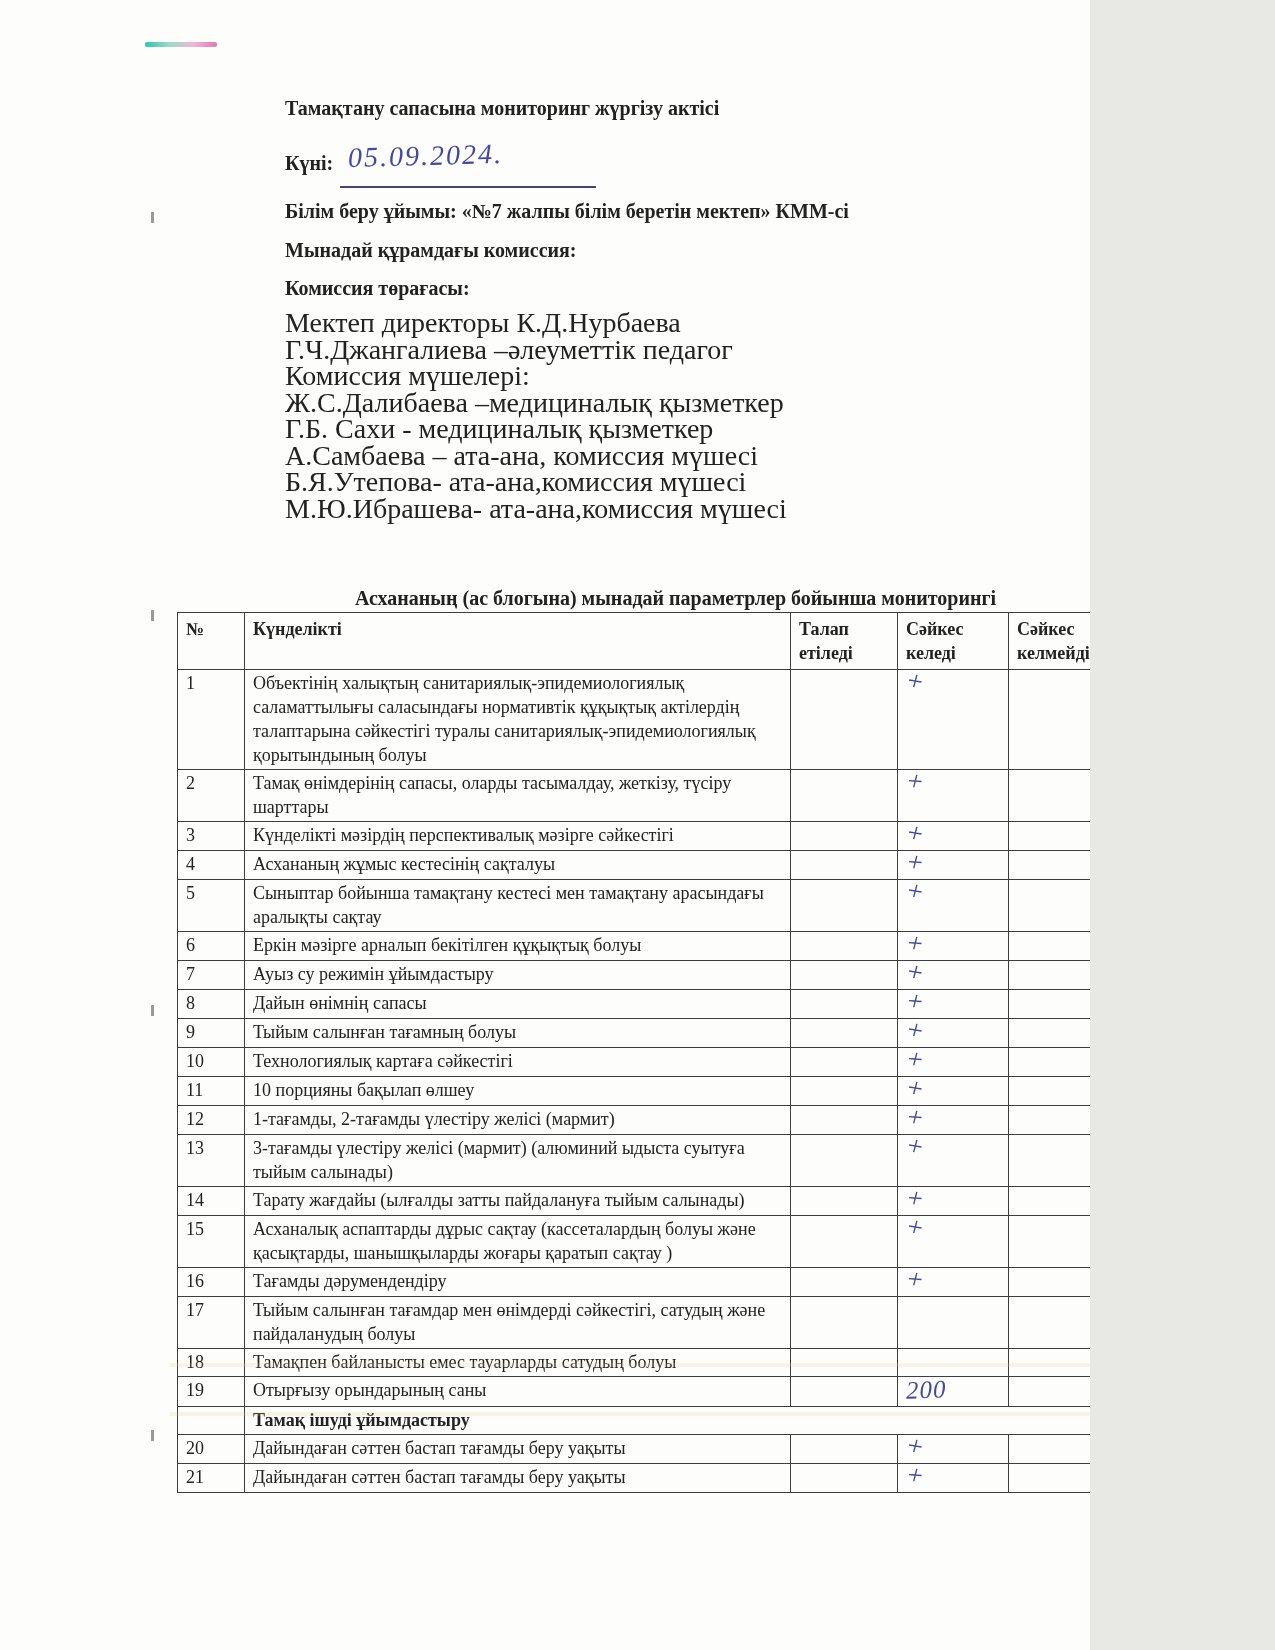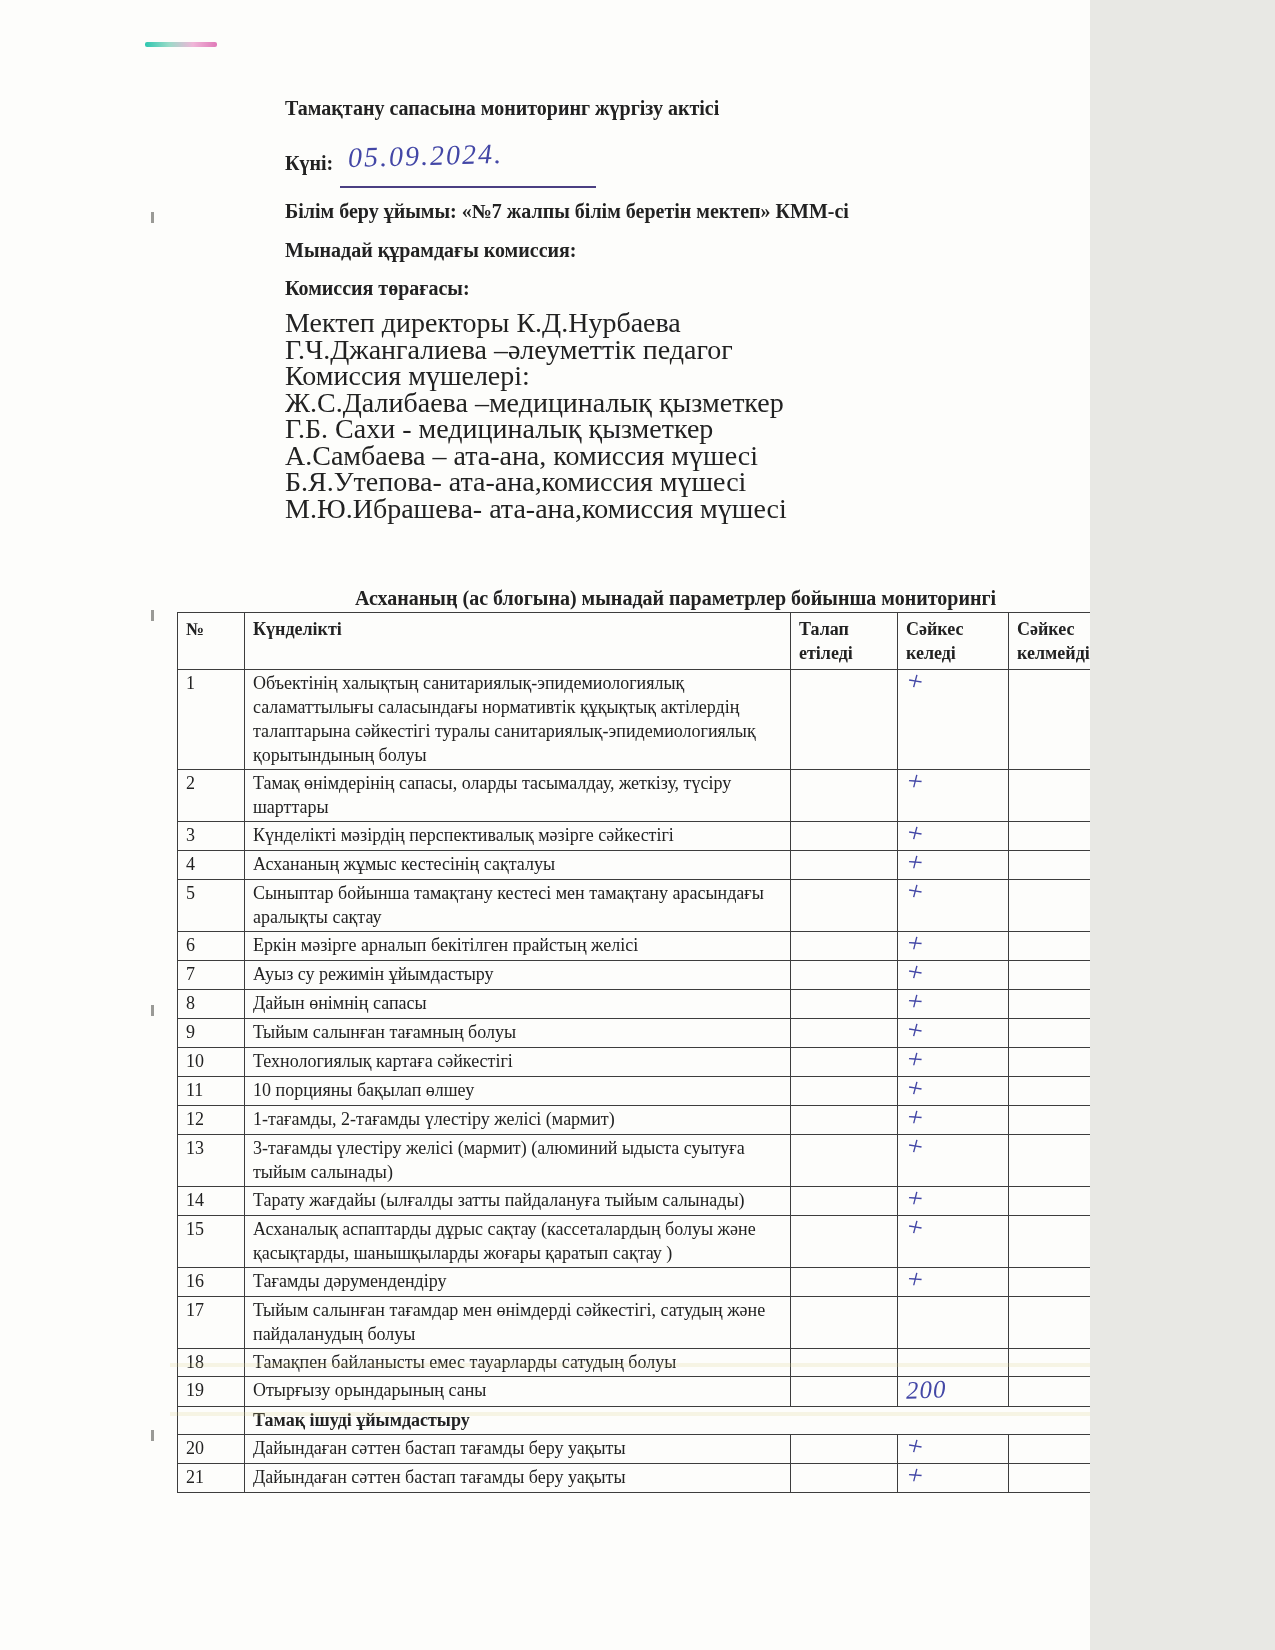--- a/index.html
+++ b/index.html
@@ -152,21 +152,21 @@
         <tr>
           <td class="c-num">5</td>
           <td class="c-label">Сыныптар бойынша тамақтану кестесі мен тамақтану арасындағы аралықты сақтау</td>
           <td class="c-req"></td>
           <td class="c-mark"><span class="ink plus">+</span></td>
           <td class="c-no"></td>
           <td class="c-note"></td>
         </tr>
         <tr>
           <td class="c-num">6</td>
-          <td class="c-label">Еркін мәзірге арналып бекітілген прайстың желісі</td>
+          <td class="c-label">Еркін мәзірге арналып бекітілген құқықтық болуы</td>
           <td class="c-req"></td>
           <td class="c-mark"><span class="ink plus">+</span></td>
           <td class="c-no"></td>
           <td class="c-note"></td>
         </tr>
         <tr>
           <td class="c-num">7</td>
           <td class="c-label">Ауыз су режимін ұйымдастыру</td>
           <td class="c-req"></td>
           <td class="c-mark"><span class="ink plus">+</span></td>

